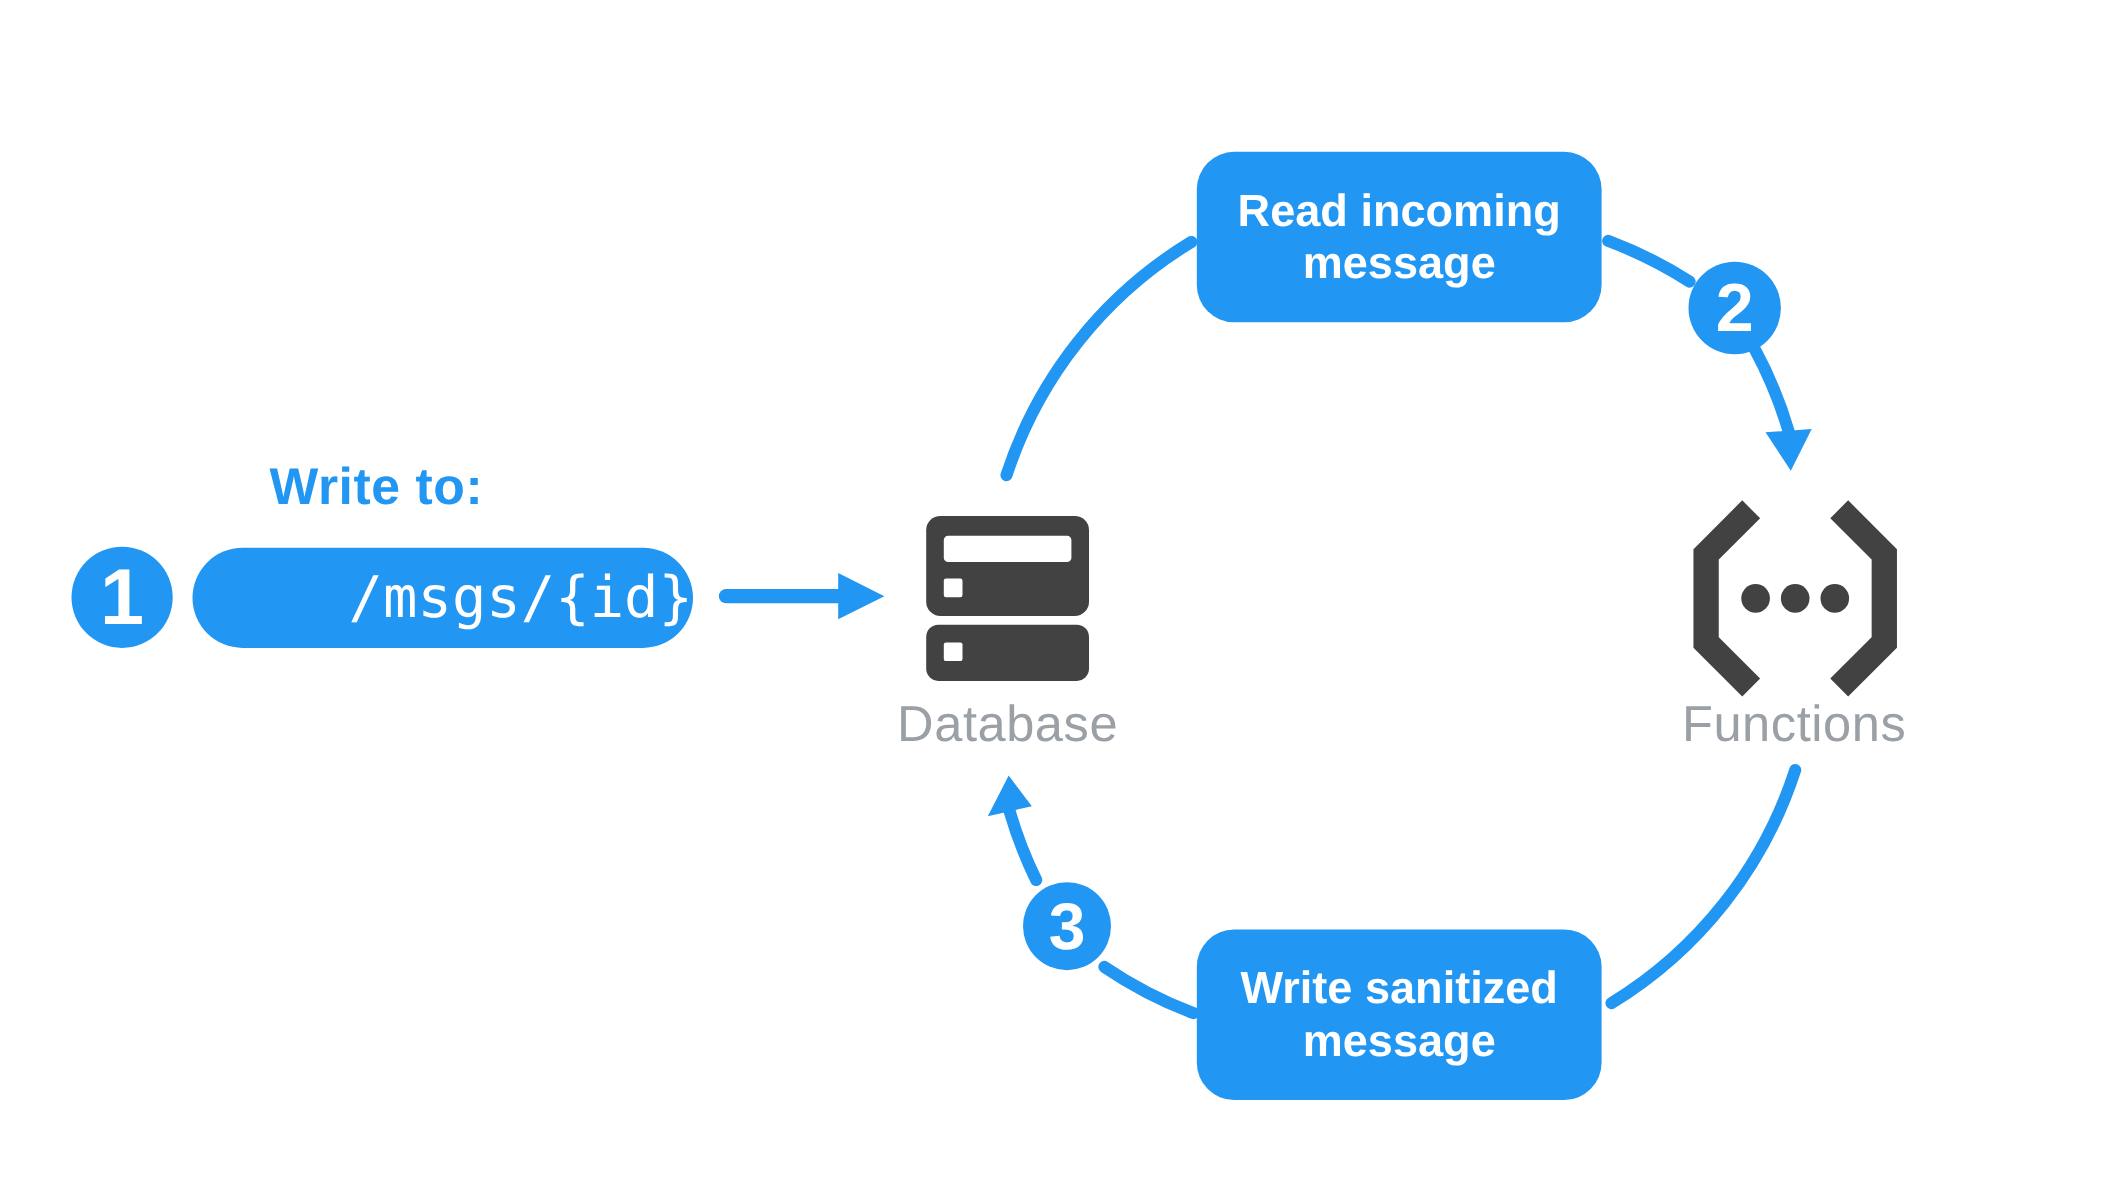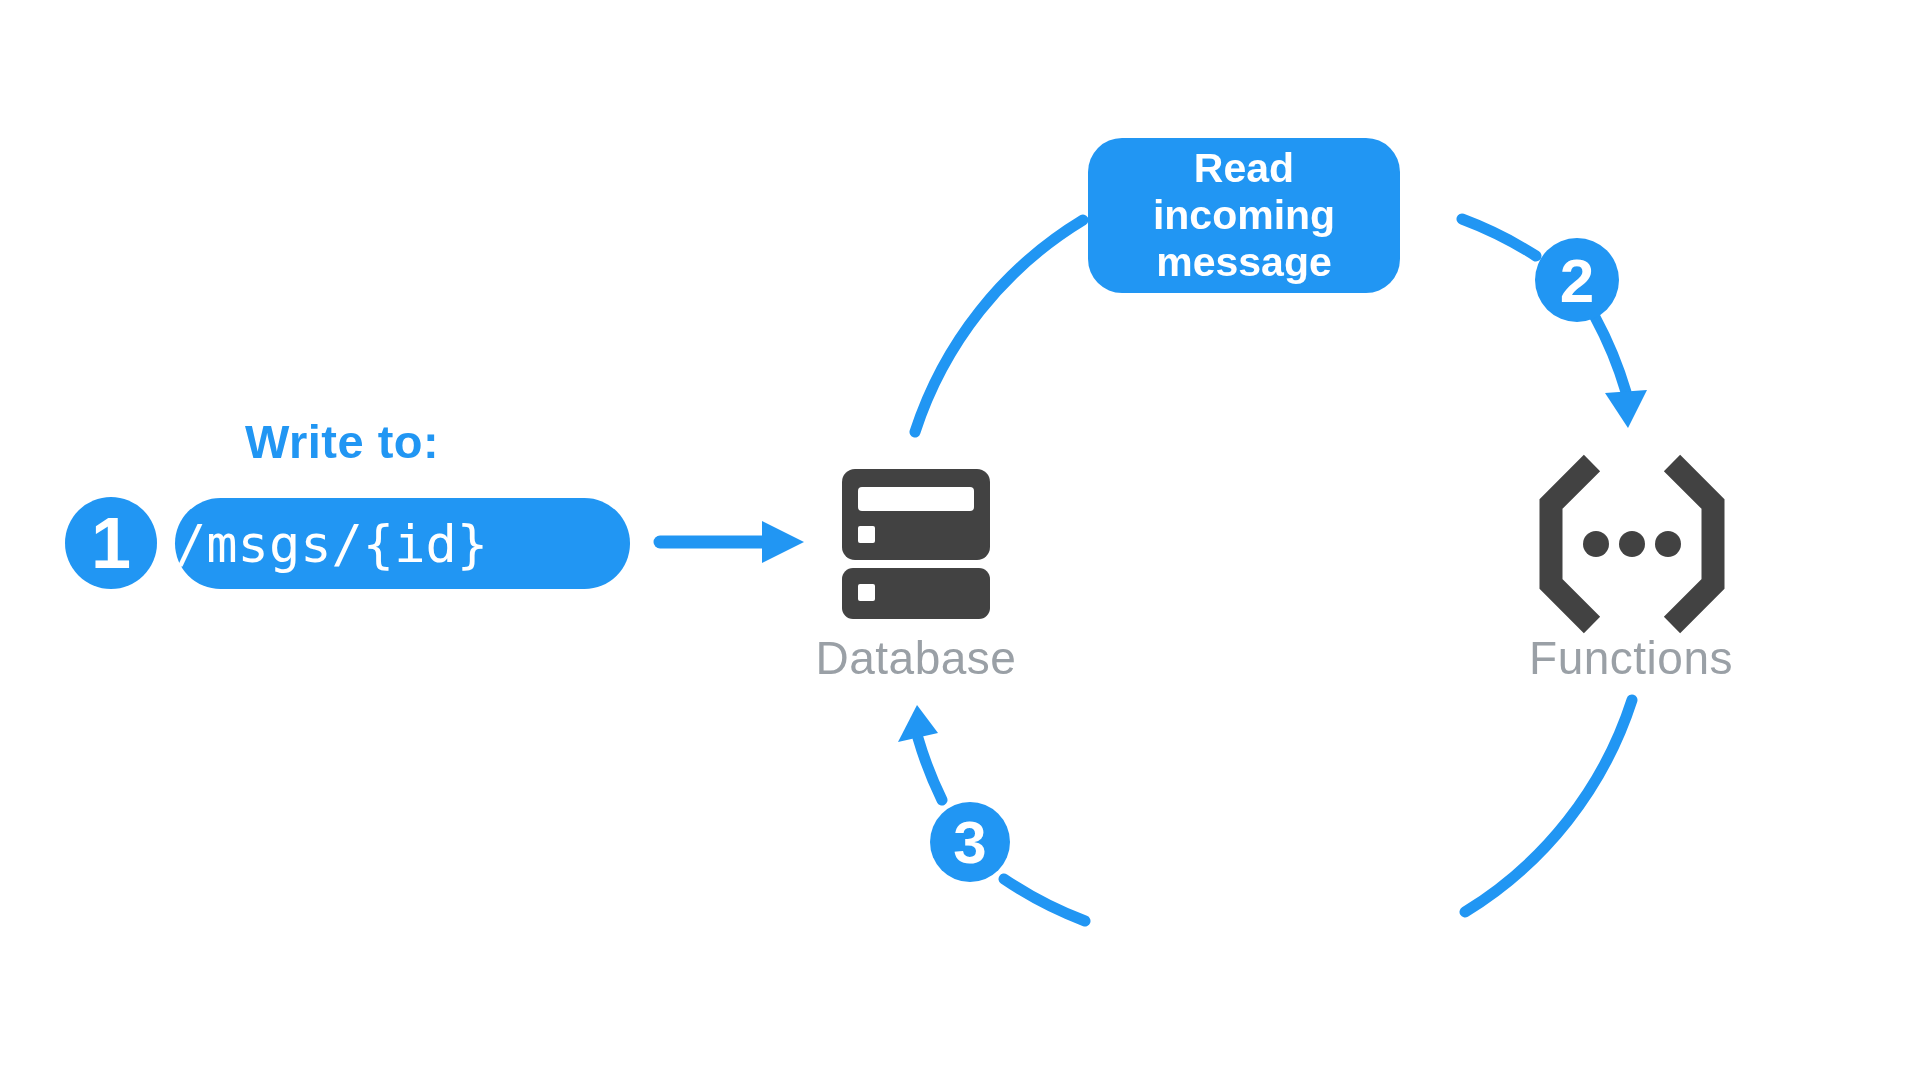--- a/index.html
+++ b/index.html
@@ -32,21 +32,21 @@
     margin-left: 43px;
   }
 
   .path-pill {
     left: 175px; top: 498px;
     width: 455px; height: 91px;
     background: #2196F3;
     border-radius: 46px;
     display: flex;
     align-items: center;
-    justify-content: flex-start;
+    justify-content: flex-end;
     color: #FFFFFF;
     font-family: "DejaVu Sans Mono", monospace;
     font-size: 52px;
   }
 
   .badge {
     background: #2196F3;
     border-radius: 50%;
     color: #FFFFFF;
     font-weight: bold;
@@ -64,21 +64,21 @@
     width: 84px; height: 84px;
     font-size: 62px;
   }
   .badge-3 {
     left: 930px; top: 802px;
     width: 80px; height: 80px;
     font-size: 60px;
   }
 
   .flow-box {
-    width: 312px; height: 155px;
+    width: 368px; height: 155px;
     background: #2196F3;
     border-radius: 34px;
     display: flex;
     align-items: center;
     justify-content: center;
     text-align: center;
     color: #FFFFFF;
     font-size: 41px;
     font-weight: bold;
     line-height: 1.15;
@@ -156,20 +156,23 @@
   </div>
 
   <div class="abs flow-box box-read">
     <span>Read incoming message</span>
   </div>
 
   <div class="abs badge badge-2">
     <span>2</span>
   </div>
 
+  <div class="abs flow-box box-write">
+    <span>Write sanitized message</span>
+  </div>
 
   <div class="abs badge badge-3">
     <span>3</span>
   </div>
 
   <div class="abs node-label label-database">Database</div>
   <div class="abs node-label label-functions">Functions</div>
 
 </div>
 

